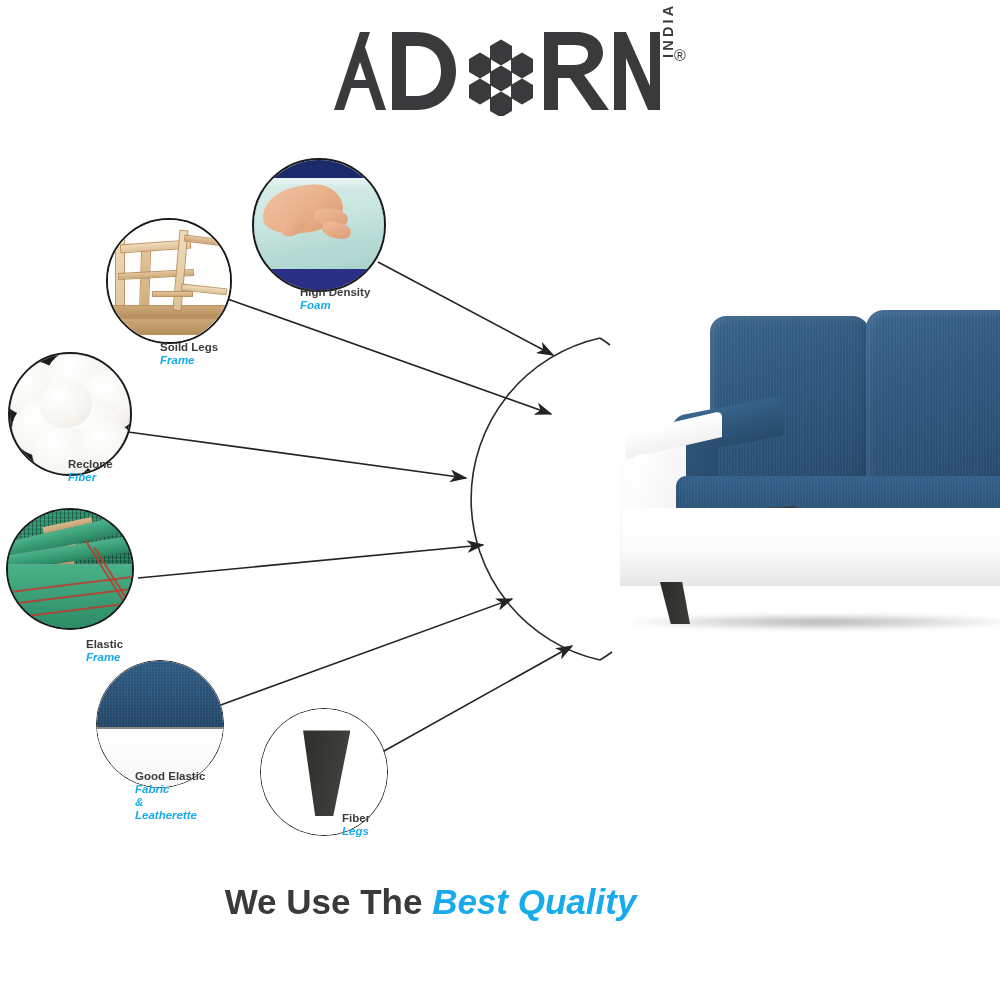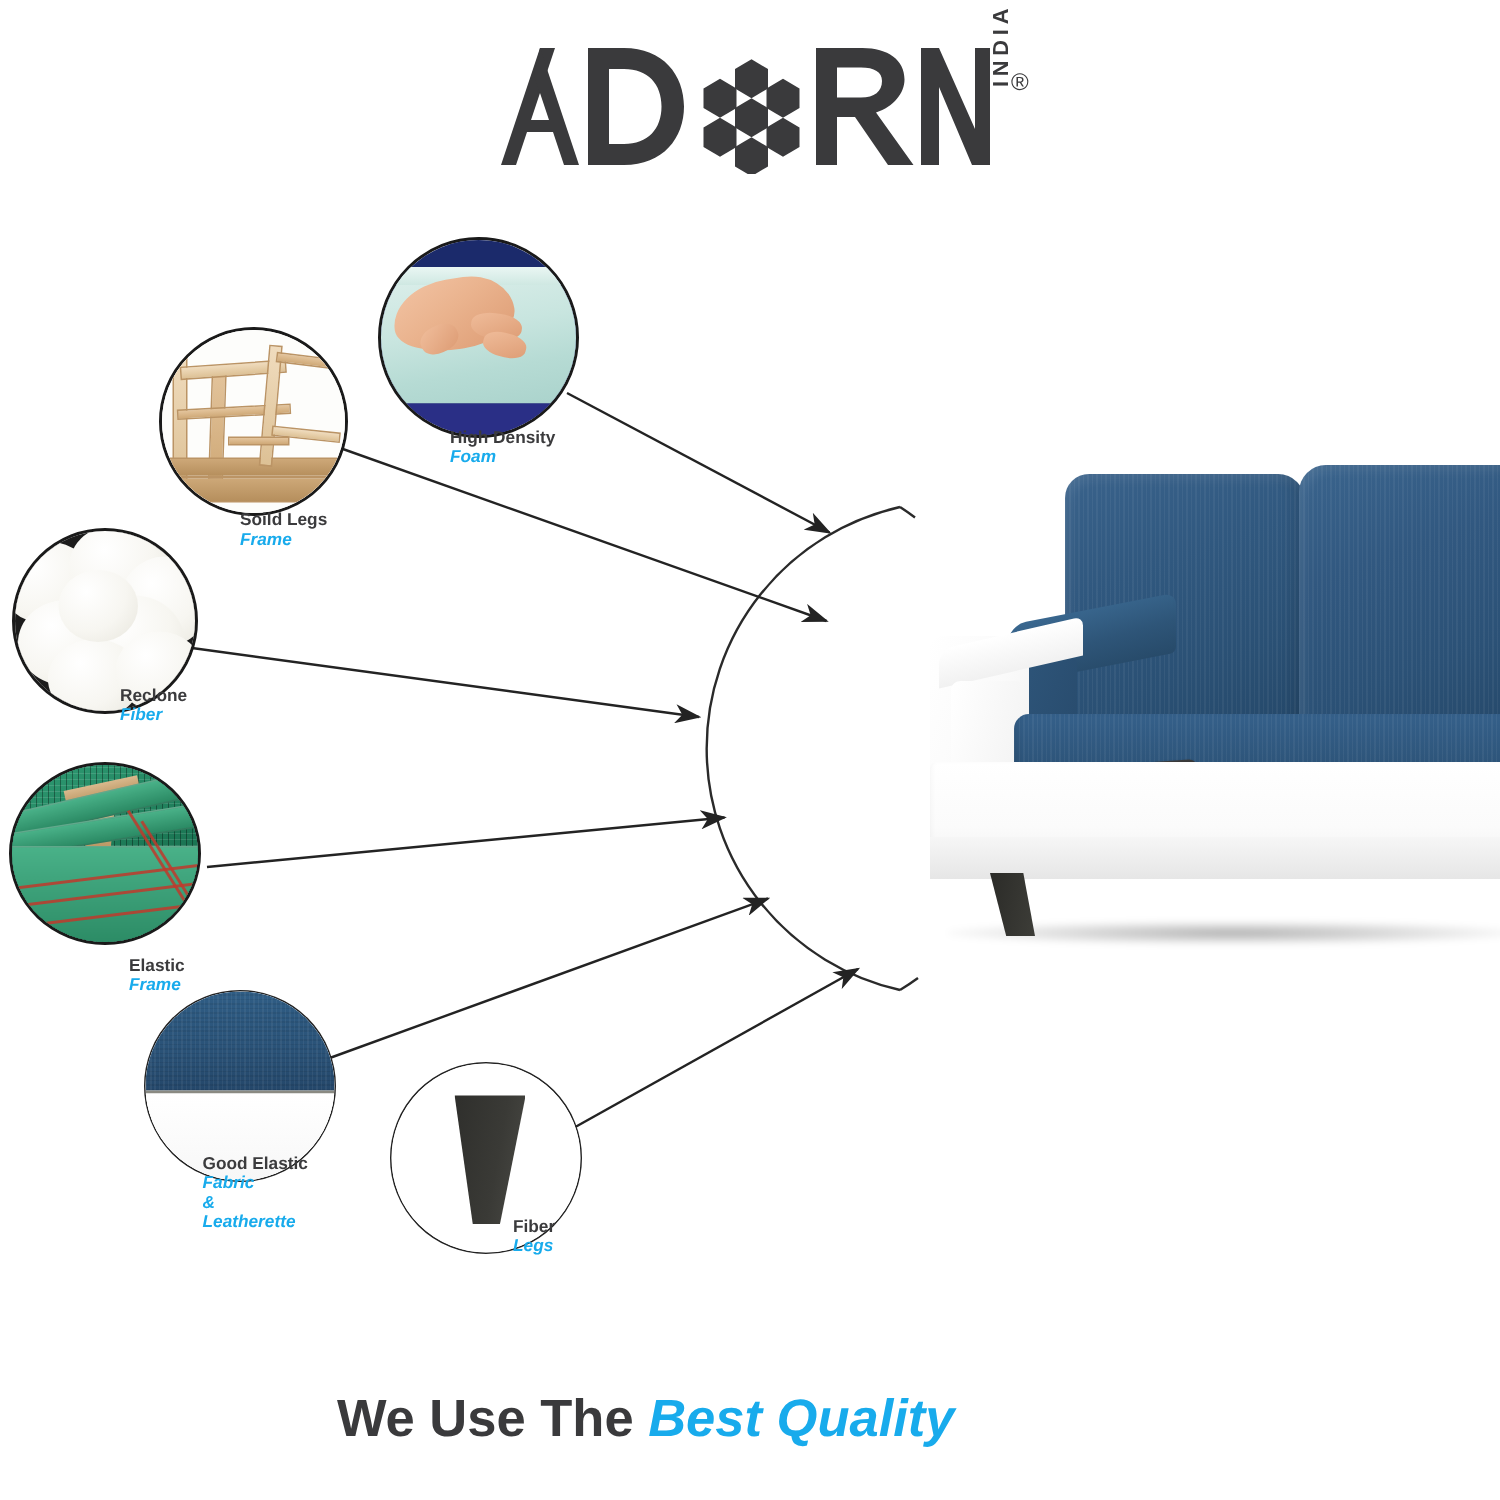--- a/index.html
+++ b/index.html
@@ -311,21 +311,20 @@
     clip-path: polygon(0% 0%, 74% 0%, 100% 100%, 36% 100%);
   }
 
   
   #tagline {
     position: absolute;
     left: 0;
     top: 880px;
     width: 861px;
     text-align: center;
-    margin-top: 44px;
   }
   .tag-line {
     font-size: 35px;
     font-weight: bold;
     line-height: 1.28;
     color: #3a3a3c;
     white-space: nowrap;
   }
   #tag-row1 { padding-left: 0px; }
   #tag-row2 { padding-left: 190px; }
@@ -435,21 +434,21 @@
         <div class="puff" style="left:-8%; top:6%;  width:52%; height:46%;"></div>
         <div class="puff" style="left:30%; top:-4%; width:56%; height:48%;"></div>
         <div class="puff" style="left:58%; top:14%; width:50%; height:50%;"></div>
         <div class="puff" style="left:2%;  top:38%; width:54%; height:48%;"></div>
         <div class="puff" style="left:38%; top:36%; width:56%; height:52%;"></div>
         <div class="puff" style="left:18%; top:60%; width:52%; height:44%;"></div>
         <div class="puff" style="left:56%; top:56%; width:48%; height:44%;"></div>
         <div class="puff" style="left:24%; top:22%; width:44%; height:40%;"></div>
       </div>
     </div>
-    <div class="label" style="left:80px; top:458px; width:110px;">
+    <div class="label" style="left:68px; top:458px; width:110px;">
       <span class="l1">Reclone</span>
       <span class="l2 hl">Fiber</span>
     </div>
   </div>
 
   <div class="callout">
     <div class="circle-img" style="left:6px; top:508px; width:128px; height:122px;">
       <div class="belt-art">
         <div class="mesh"></div>
         <div class="woodpeek" style="left:28%; top:10%; width:40%; height:9%; transform:rotate(-12deg);"></div>

